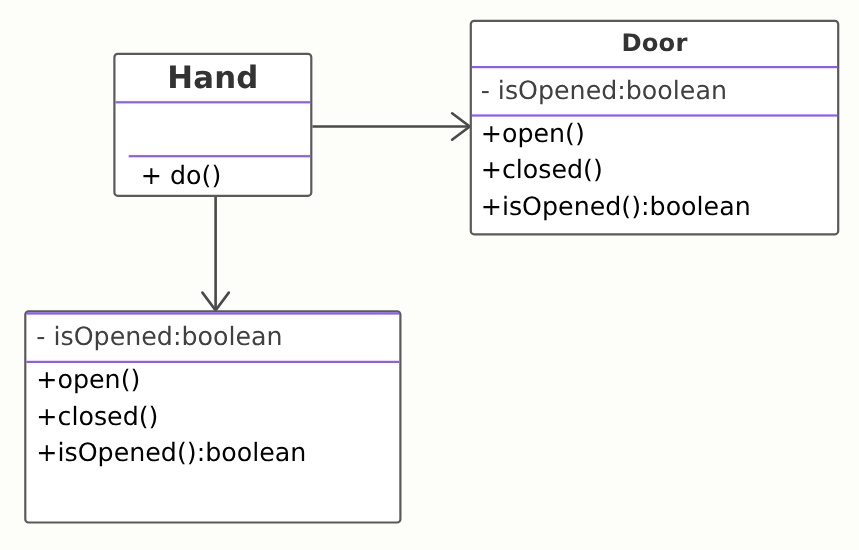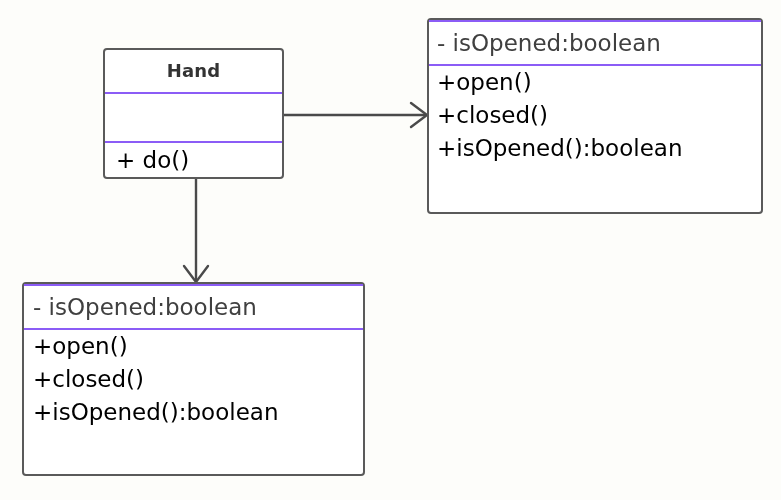--- a/index.html
+++ b/index.html
@@ -51,29 +51,30 @@
   }
 
   
   #class-hand {
     left: 103px;
     top: 48px;
     width: 181px;
     height: 131px;
   }
   #class-hand .class-title {
-    font-size: 18px;
+    font-size: 28px;
     line-height: 42px;
     height: 42px;
   }
   #class-hand .compartment-attributes {
     height: 49px;
   }
   #class-hand .compartment-methods {
     height: 36px;
+    margin-left: 12px;
   }
   #class-hand .member-line {
     font-size: 23px;
     line-height: 34px;
     padding-left: 11px;
   }
 
   
   #class-door {
     left: 427px;
@@ -165,20 +166,23 @@
       <div class="class-title">Hand</div>
     </div>
     <div class="uml-compartment compartment-attributes comp-divider">
     </div>
     <div class="uml-compartment compartment-methods comp-divider">
       <div class="member-line">+ do()</div>
     </div>
   </div>
 
   <div class="uml-class" id="class-door">
+    <div class="uml-compartment compartment-name">
+      <div class="class-title">Door</div>
+    </div>
     <div class="uml-compartment compartment-attributes comp-divider">
       <div class="attr-line">- isOpened:boolean</div>
     </div>
     <div class="uml-compartment compartment-methods comp-divider">
       <div class="member-line">+open()</div>
       <div class="member-line">+closed()</div>
       <div class="member-line">+isOpened():boolean</div>
     </div>
   </div>
 

